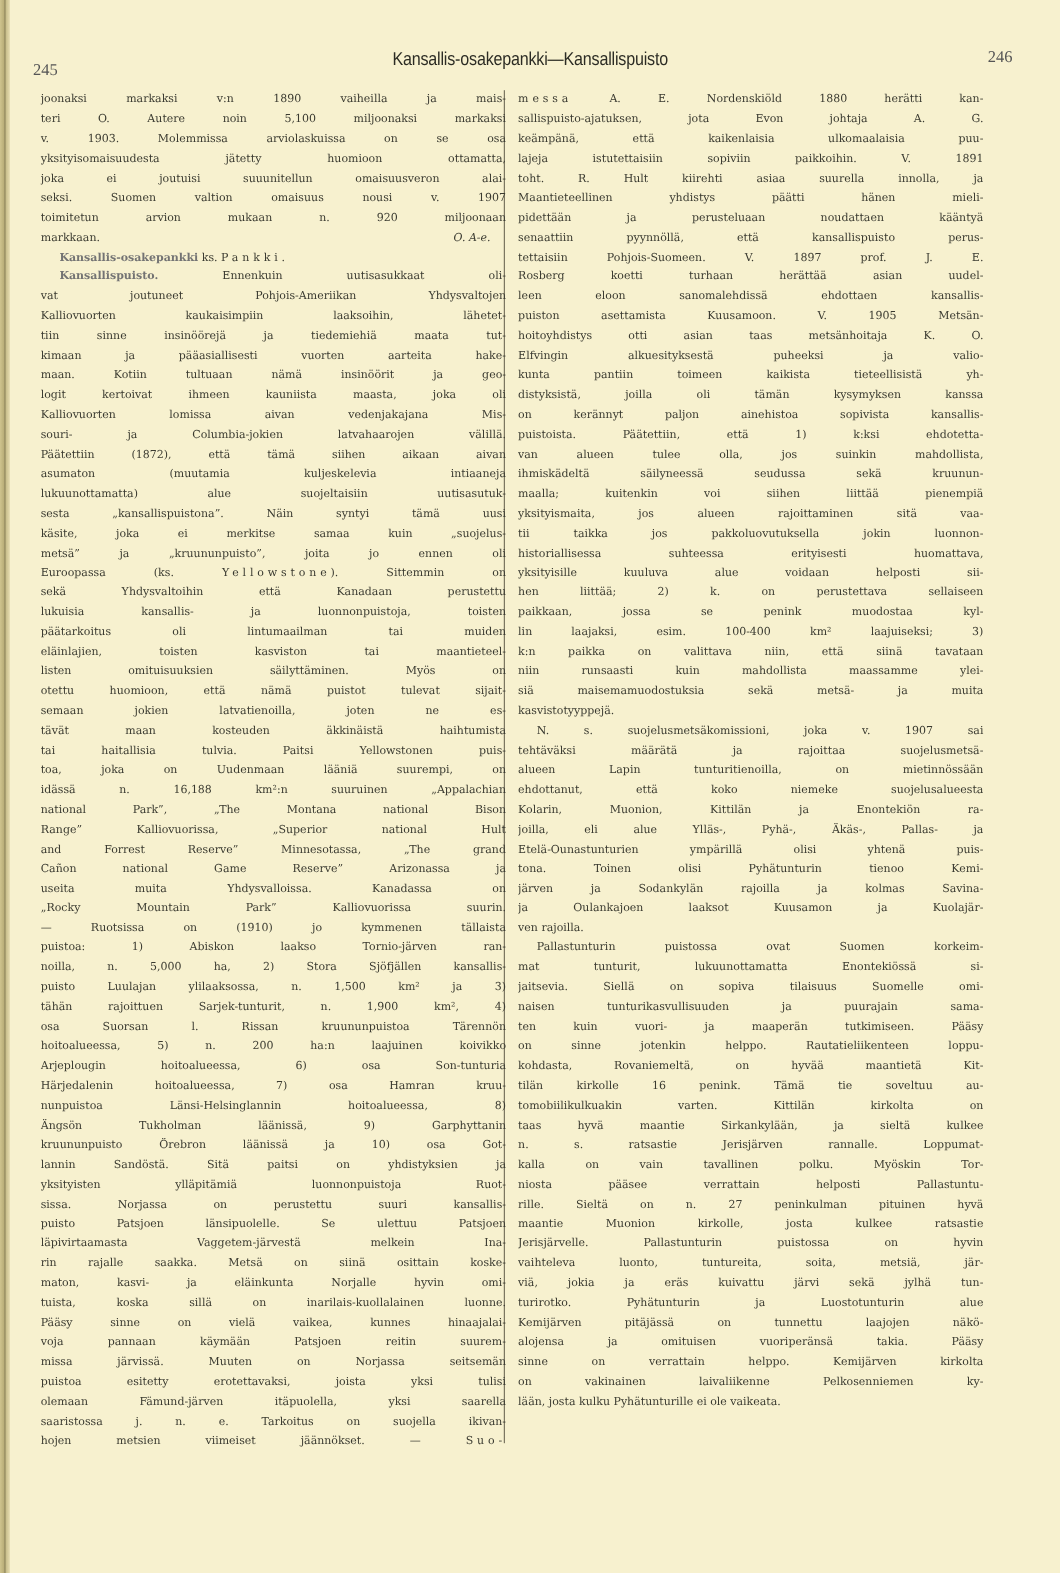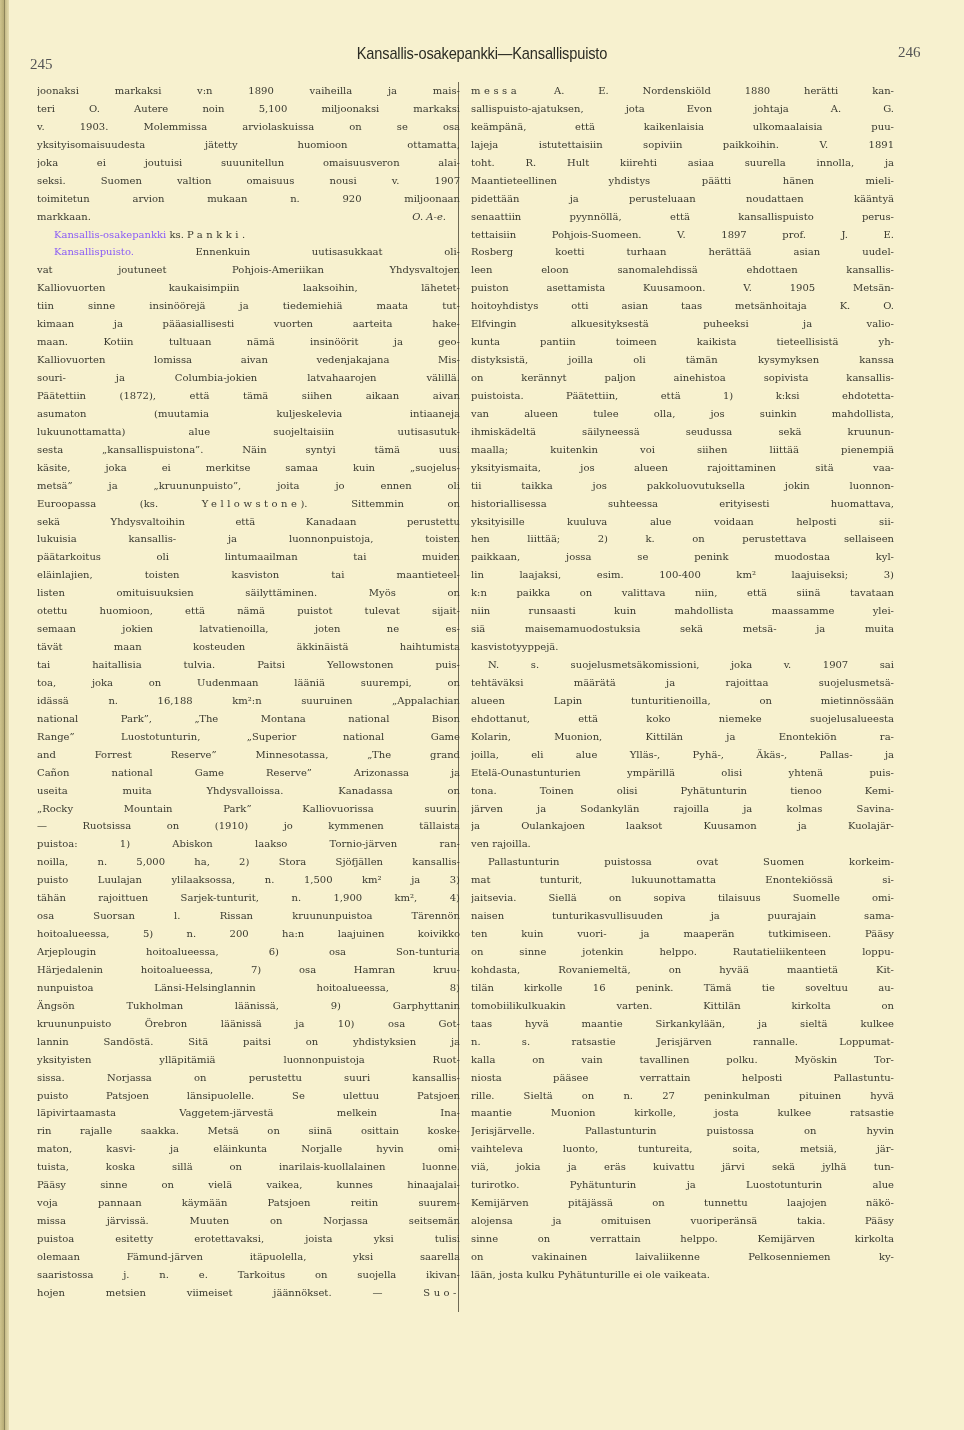--- a/index.html
+++ b/index.html
@@ -41,21 +41,21 @@
       background: #6e6a55;
     }
     .line {
       display: block; white-space: nowrap; text-align: justify;
       text-align-last: justify; height: 17.95px; overflow: hidden;
     }
     .line.last { text-align-last: left; }
     .line.indent { padding-left: 17px; }
     .line.sig { text-align-last: left; position: relative; }
     .sig-right { position: absolute; right: 14px; font-style: italic; }
-    .b { font-weight: normal; color: #8b5cf6; }
+    .b { font-weight: bold; color: #737373; }
     .sp { letter-spacing: 3.5px; }
   </style>
 </head>
 <body>
 
 <div class="page-edge"></div>
 <div class="page-edge-line"></div>
 
 <div class="header">
   <span class="pnum-left">245</span>
@@ -80,20 +80,21 @@
     <span class="sig-right">O. A-e.</span>
   </span>
   <span class="line indent last"><span class="b">Kansallis-osakepankki</span><span> ks. </span><span class="sp">Pankki</span><span>.</span></span>
   <span class="line indent"><span class="b">Kansallispuisto.</span><span> Ennenkuin uutisasukkaat oli-</span></span>
   <div id="left-lines-b">
       <span class="line">vat joutuneet Pohjois-Ameriikan Yhdysvaltojen</span>
       <span class="line">Kalliovuorten kaukaisimpiin laaksoihin, lähetet-</span>
       <span class="line">tiin sinne insinöörejä ja tiedemiehiä maata tut-</span>
       <span class="line">kimaan ja pääasiallisesti vuorten aarteita hake-</span>
       <span class="line">maan. Kotiin tultuaan nämä insinöörit ja geo-</span>
+      <span class="line">logit kertoivat ihmeen kauniista maasta, joka oli</span>
       <span class="line">Kalliovuorten lomissa aivan vedenjakajana Mis-</span>
       <span class="line">souri- ja Columbia-jokien latvahaarojen välillä.</span>
       <span class="line">Päätettiin (1872), että tämä siihen aikaan aivan</span>
       <span class="line">asumaton (muutamia kuljeskelevia intiaaneja</span>
       <span class="line">lukuunottamatta) alue suojeltaisiin uutisasutuk-</span>
       <span class="line">sesta „kansallispuistona”. Näin syntyi tämä uusi</span>
       <span class="line">käsite, joka ei merkitse samaa kuin „suojelus-</span>
       <span class="line">metsä” ja „kruununpuisto”, joita jo ennen oli</span>
     </div>
   <span class="line"><span>Euroopassa (ks. </span><span class="sp">Yellowstone</span><span>). Sittemmin on</span></span>
@@ -103,21 +104,21 @@
       <span class="line">päätarkoitus oli lintumaailman tai muiden</span>
       <span class="line">eläinlajien, toisten kasviston tai maantieteel-</span>
       <span class="line">listen omituisuuksien säilyttäminen. Myös on</span>
       <span class="line">otettu huomioon, että nämä puistot tulevat sijait-</span>
       <span class="line">semaan jokien latvatienoilla, joten ne es-</span>
       <span class="line">tävät maan kosteuden äkkinäistä haihtumista</span>
       <span class="line">tai haitallisia tulvia. Paitsi Yellowstonen puis-</span>
       <span class="line">toa, joka on Uudenmaan lääniä suurempi, on</span>
       <span class="line">idässä n. 16,188 km²:n suuruinen „Appalachian</span>
       <span class="line">national Park”, „The Montana national Bison</span>
-      <span class="line">Range” Luostotunturin, „Superior national Game</span>
+      <span class="line">Range” Kalliovuorissa, „Superior national Hult</span>
       <span class="line">and Forrest Reserve” Minnesotassa, „The grand</span>
       <span class="line">Cañon national Game Reserve” Arizonassa ja</span>
       <span class="line">useita muita Yhdysvalloissa. Kanadassa on</span>
       <span class="line">„Rocky Mountain Park” Kalliovuorissa suurin.</span>
       <span class="line">— Ruotsissa on (1910) jo kymmenen tällaista</span>
       <span class="line">puistoa: 1) Abiskon laakso Tornio-järven ran-</span>
       <span class="line">noilla, n. 5,000 ha, 2) Stora Sjöfjällen kansallis-</span>
       <span class="line">puisto Luulajan ylilaaksossa, n. 1,500 km² ja 3)</span>
       <span class="line">tähän rajoittuen Sarjek-tunturit, n. 1,900 km², 4)</span>
       <span class="line">osa Suorsan l. Rissan kruununpuistoa Tärennön</span>

